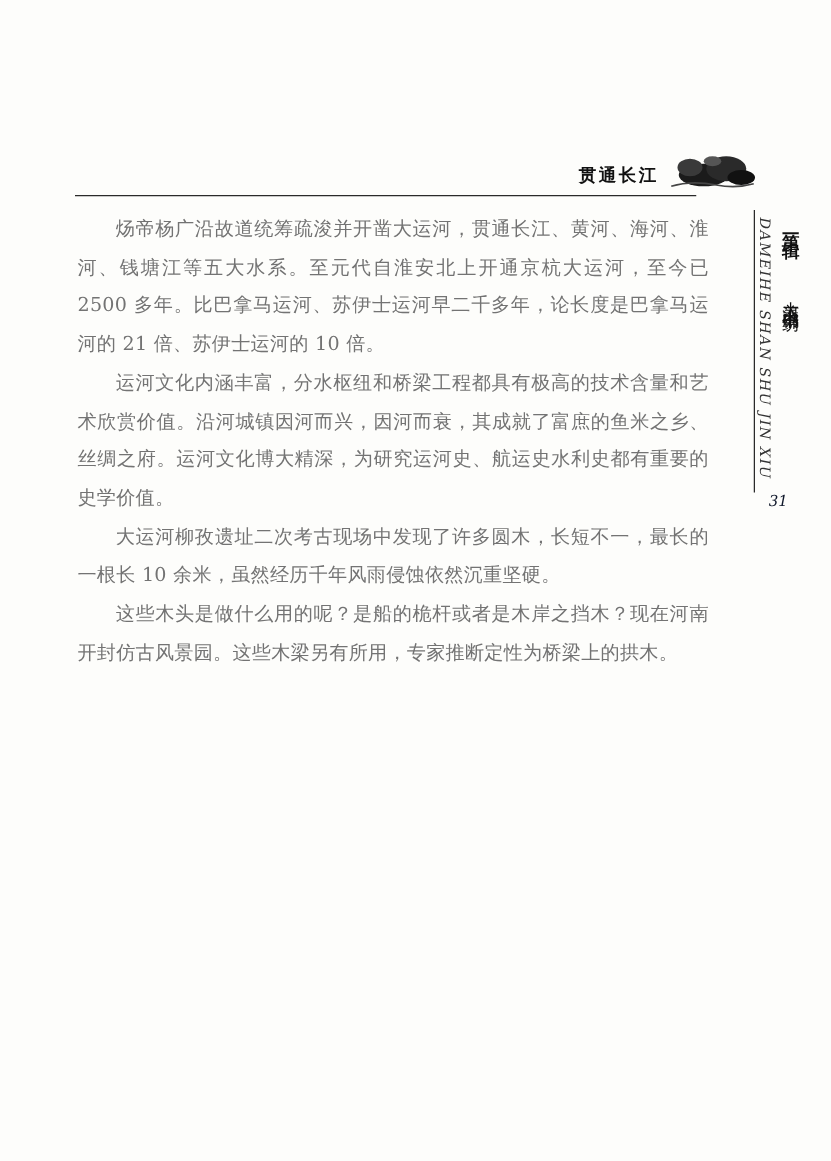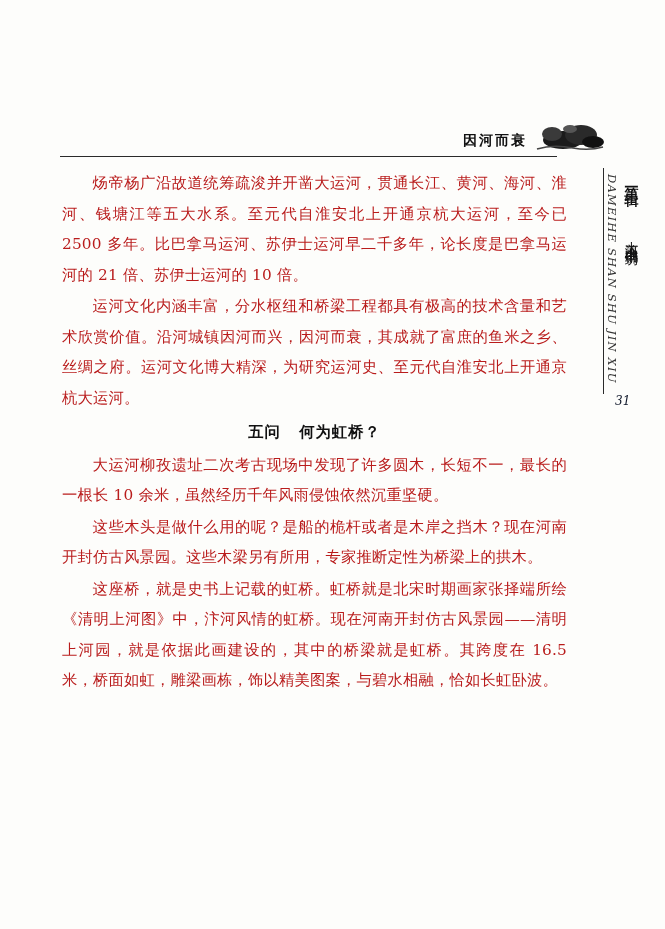--- a/index.html
+++ b/index.html
@@ -122,21 +122,21 @@
     width: 505px;
   }
   p.para {
     margin: 0 0 1px 0;
     font-size: 15.3px;
     line-height: 30.5px;
     text-align: justify;
     text-justify: inter-ideograph;
     text-indent: 2em;
     letter-spacing: 0.2px;
-    color: #b91c1c;
+    color: #737373;
   }
   h2.section {
     margin: 4px 0 2px 0;
     font-size: 15.3px;
     line-height: 30.5px;
     text-align: center;
     font-weight: bold;
     letter-spacing: 1px;
     color: #111;
   }
@@ -144,21 +144,21 @@
     display: inline-block;
     width: 1.2em;
   }
 </style>
 </head>
 <body>
 
 <div class="page">
 
   <div class="header">
-    <div class="running-title">因河而衰</div>
+    <div class="running-title">贯通长江</div>
     <div class="header-orn">
       <svg width="72" height="34" viewBox="0 0 72 34" aria-hidden="true">
         <ellipse cx="30" cy="20" rx="20" ry="9" fill="#1b1b1b"></ellipse>
         <ellipse cx="48" cy="15" rx="16" ry="10" fill="#2a2a2a"></ellipse>
         <ellipse cx="19" cy="14" rx="10" ry="7" fill="#3a3a3a"></ellipse>
         <ellipse cx="60" cy="22" rx="11" ry="6" fill="#111"></ellipse>
         <path d="M4 29 Q20 24 40 28 Q56 31 70 27" stroke="#444" stroke-width="1.4" fill="none"></path>
         <ellipse cx="37" cy="9" rx="7" ry="4" fill="#555"></ellipse>
       </svg>
     </div>
@@ -168,24 +168,20 @@
   <div class="sidebar">
     <div class="side-rule"></div>
     <div class="side-latin">DAMEIHE SHAN SHU JIN XIU</div>
     <div class="side-cn-1">第一辑</div>
     <div class="side-cn-2">大美河山书锦绣</div>
     <div class="side-page-no">31</div>
   </div>
 
   <div class="content">
     <p class="para">炀帝杨广沿故道统筹疏浚并开凿大运河，贯通长江、黄河、海河、淮河、钱塘江等五大水系。至元代自淮安北上开通京杭大运河，至今已 2500 多年。比巴拿马运河、苏伊士运河早二千多年，论长度是巴拿马运河的 21 倍、苏伊士运河的 10 倍。</p>
-    <p class="para">运河文化内涵丰富，分水枢纽和桥梁工程都具有极高的技术含量和艺术欣赏价值。沿河城镇因河而兴，因河而衰，其成就了富庶的鱼米之乡、丝绸之府。运河文化博大精深，为研究运河史、至元代自淮安北上开通京杭大运河。</p>
+    <p class="para">运河文化内涵丰富，分水枢纽和桥梁工程都具有极高的技术含量和艺术欣赏价值。沿河城镇因河而兴，因河而衰，其成就了富庶的鱼米之乡、丝绸之府。运河文化博大精深，为研究运河史、航运史水利史都有重要的史学价值。</p>
 
-    <h2 class="section">
-      <span>五问</span><span class="sec-gap"></span><span>何为虹桥？</span>
-    </h2>
 
     <p class="para">大运河柳孜遗址二次考古现场中发现了许多圆木，长短不一，最长的一根长 10 余米，虽然经历千年风雨侵蚀依然沉重坚硬。</p>
     <p class="para">这些木头是做什么用的呢？是船的桅杆或者是木岸之挡木？现在河南开封仿古风景园。这些木梁另有所用，专家推断定性为桥梁上的拱木。</p>
-    <p class="para">这座桥，就是史书上记载的虹桥。虹桥就是北宋时期画家张择端所绘《清明上河图》中，汴河风情的虹桥。现在河南开封仿古风景园——清明上河园，就是依据此画建设的，其中的桥梁就是虹桥。其跨度在 16.5 米，桥面如虹，雕梁画栋，饰以精美图案，与碧水相融，恰如长虹卧波。</p>
   </div>
 
 </div>
 
 </body></html>

